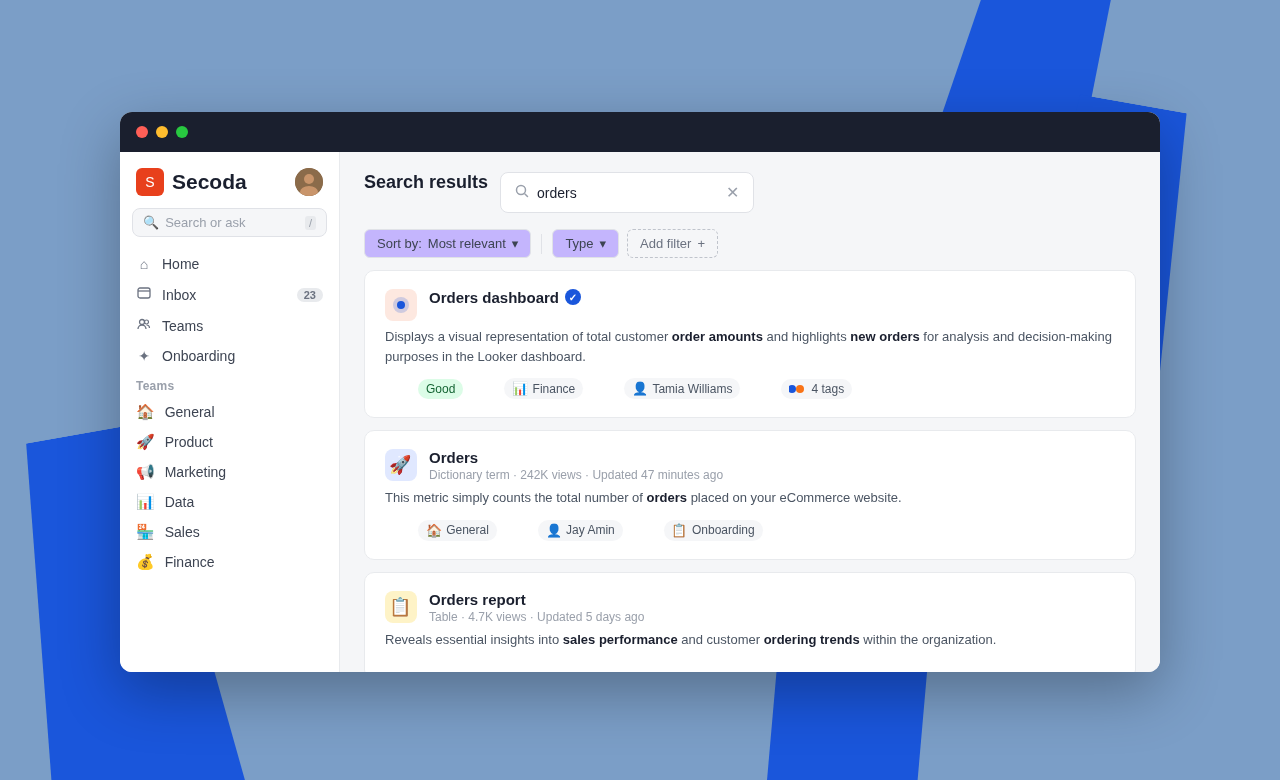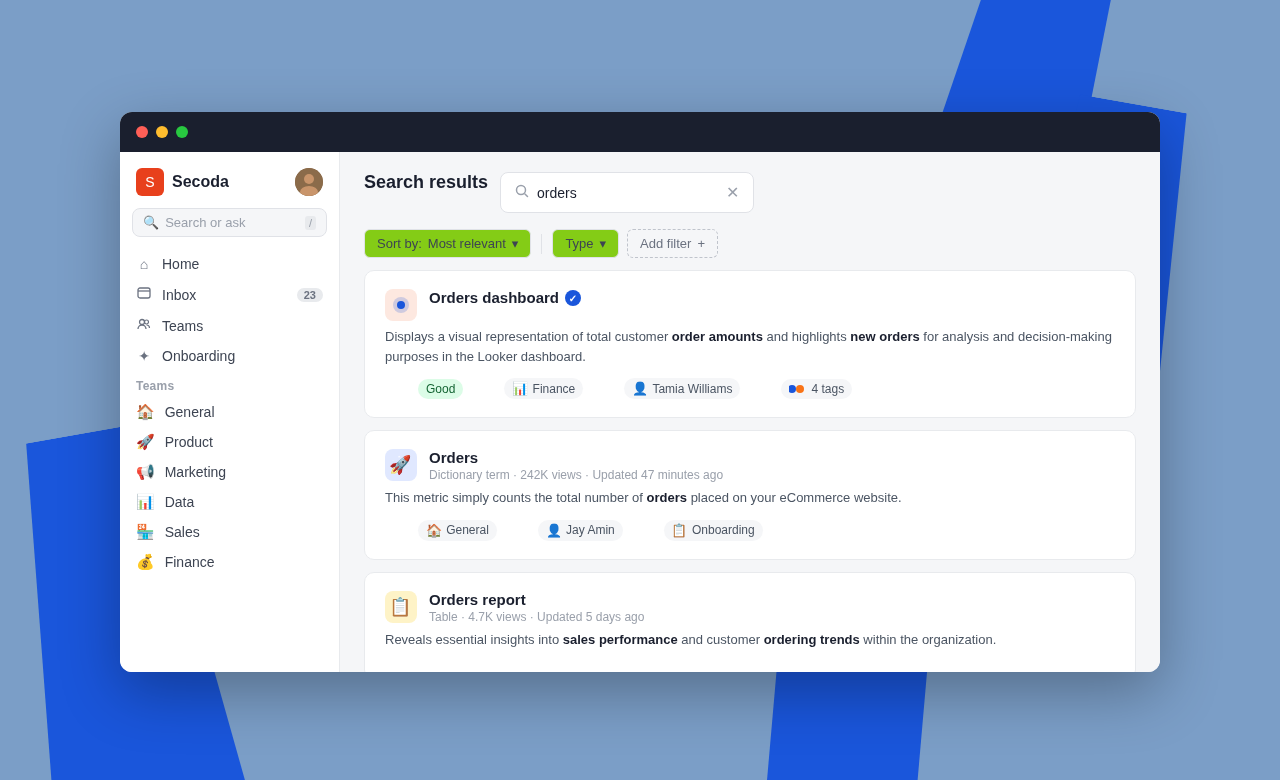--- a/index.html
+++ b/index.html
@@ -118,21 +118,21 @@
       height: 28px;
       background: #e8401c;
       border-radius: 6px;
       display: flex;
       align-items: center;
       justify-content: center;
       color: white;
       font-size: 14px;
     }
     .logo-text {
-      font-size: 16px;
+      font-size: 21px;
       font-weight: 600;
       color: #1a1f2e;
     }
     .avatar {
       width: 28px;
       height: 28px;
       border-radius: 50%;
       background: #8b6b4a;
       overflow: hidden;
       display: flex;
@@ -276,21 +276,21 @@
       gap: 8px;
       padding: 0 24px 12px;
     }
     .filter-btn {
       display: flex;
       align-items: center;
       gap: 6px;
       padding: 6px 12px;
       border: 1px solid #e0e2e7;
       border-radius: 6px;
-      background: #84cc16;
+      background: #c4b5fd;
       font-size: 13px;
       color: #3d4452;
       cursor: pointer;
     }
     .filter-divider {
       width: 1px;
       height: 20px;
       background: #e0e2e7;
       margin: 0 2px;
     }
@@ -345,21 +345,21 @@
     .result-icon-dashboard { background: #fde8e0; }
     .result-icon-dictionary { background: #e0e8ff; }
     .result-icon-table { background: #fef3c7; }
 
     .result-title-area { flex: 1; }
     .result-title {
       font-size: 15px;
       font-weight: 600;
       color: #1a1f2e;
       display: flex;
-      align-items: flex-end;
+      align-items: flex-start;
       gap: 6px;
     }
     .result-title-badge {
       display: inline-flex;
       align-items: center;
       justify-content: center;
       width: 16px;
       height: 16px;
       background: #1a56db;
       border-radius: 50%;

